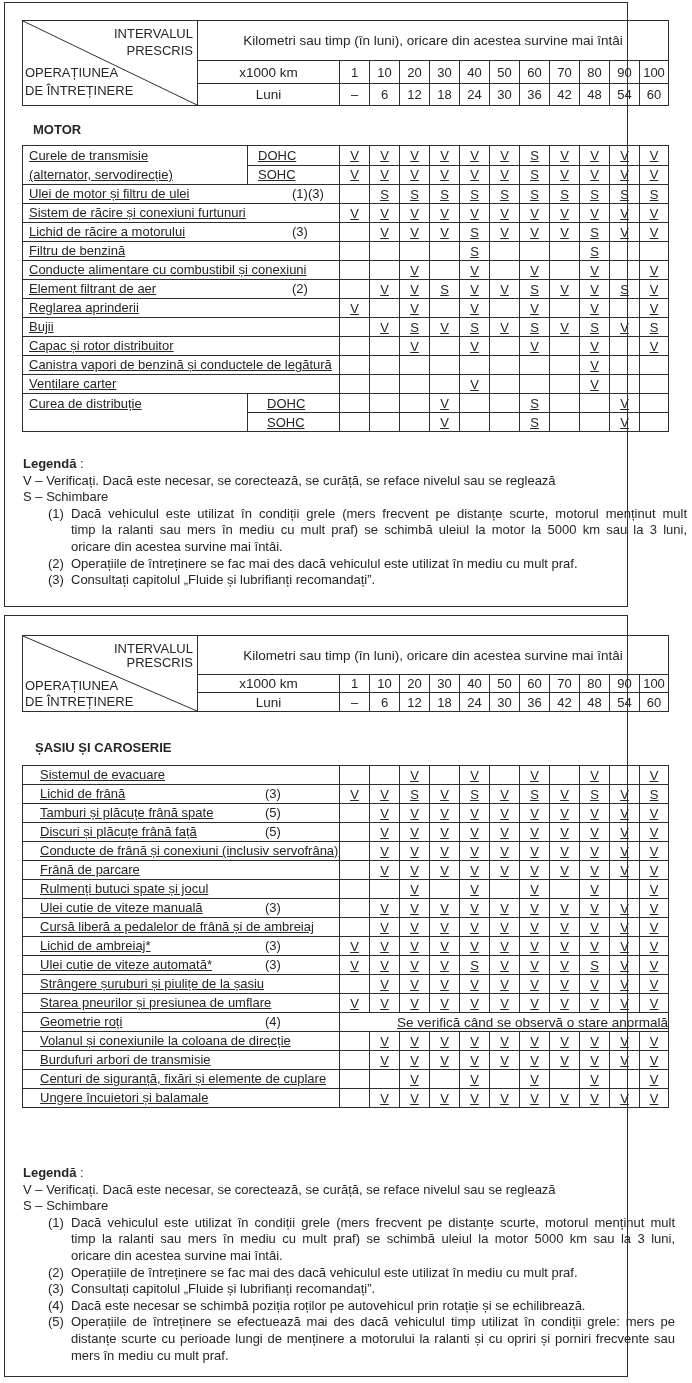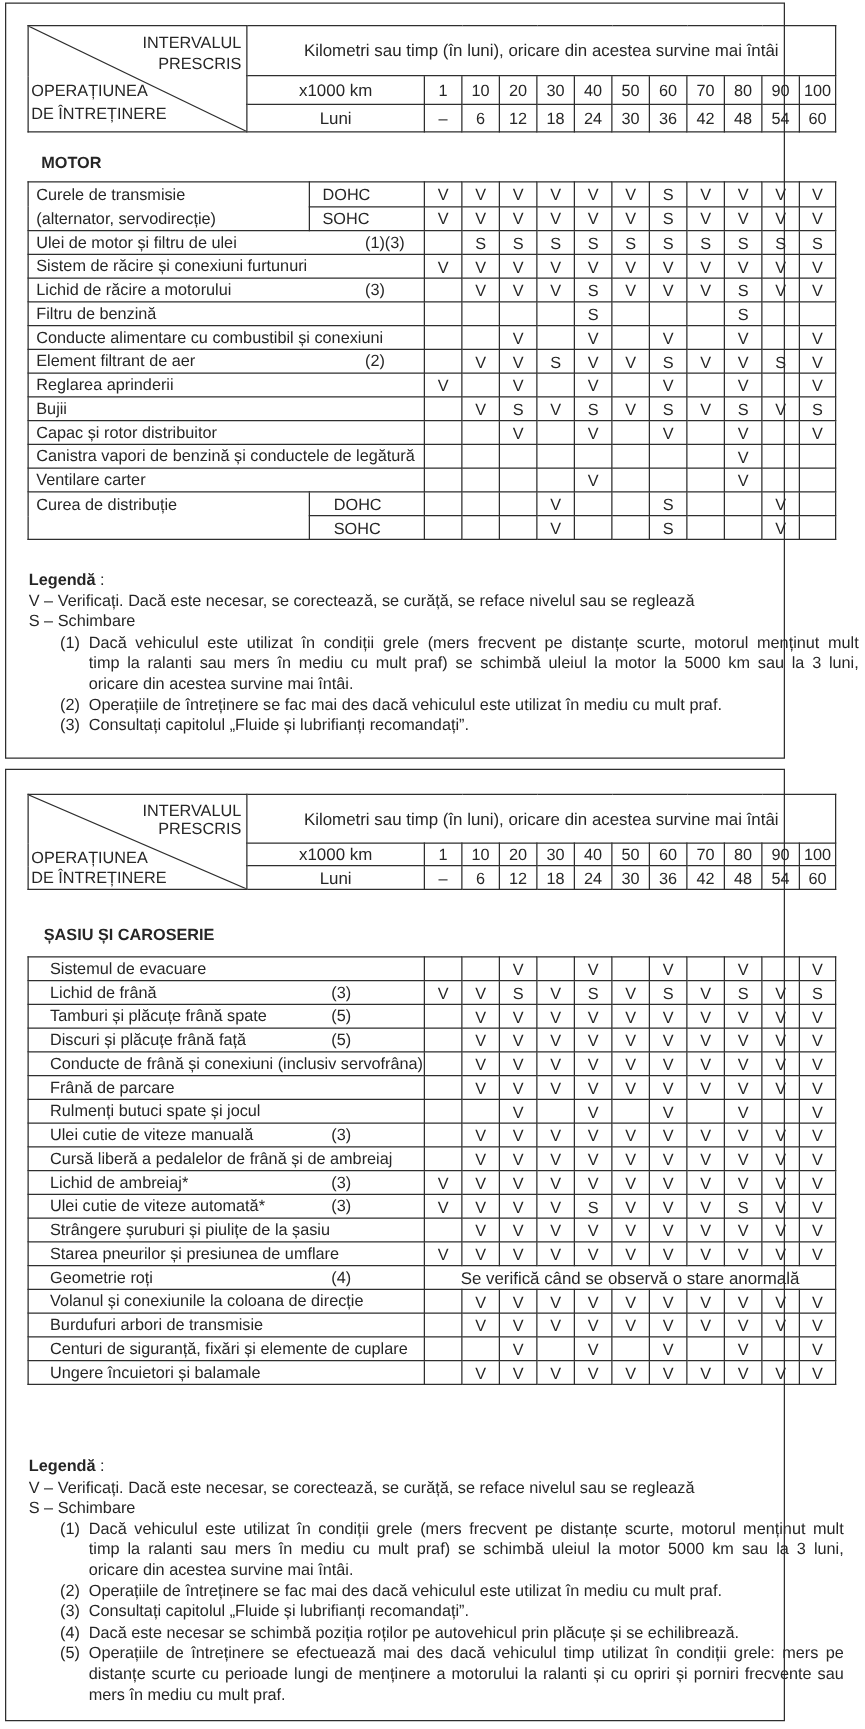--- a/index.html
+++ b/index.html
@@ -34,37 +34,37 @@
   #panel-1 .diag .tr1 { top:5px; } #panel-1 .diag .tr2 { top:22px; }
   #panel-1 .diag .bl1 { top:44px; } #panel-1 .diag .bl2 { top:62px; }
   #panel-2 .diag .tr1 { top:5px; } #panel-2 .diag .tr2 { top:19px; }
   #panel-2 .diag .bl1 { top:42px; } #panel-2 .diag .bl2 { top:58px; }
 
   .section-title { position:absolute; font-weight:bold; font-size:13px; line-height:16px; white-space:nowrap; }
   #panel-1 .section-title { left:28px; top:119px; }
   #panel-2 .section-title { left:30px; top:124px; }
 
   
-  .grid { left:17px; width:646px; font-size:13px; }
+  .grid { left:17px; width:646px; font-size:13px;text-decoration:underline; }
   #panel-1 .grid { top:142px; }
   #panel-2 .grid { top:149px; }
   .grid tr { height:19px; }
   .grid td.label { position:relative; white-space:nowrap; vertical-align:middle; line-height:18px; }
   #panel-1 .grid td.label { padding-left:6px; }
   #panel-2 .grid td.label { padding-left:17px; }
   .grid td.label.top { vertical-align:top; }
   .grid td.label .line { line-height:19px; }
   .grid .note { position:absolute; top:0; line-height:18px; white-space:nowrap; }
   #panel-1 .grid .note { left:269px; }
   #panel-2 .grid .note { left:242px; }
   .grid td.variant { white-space:nowrap; vertical-align:middle; }
   .grid td.variant.va { padding-left:10px; }
   .grid td.variant.vb { padding-left:19px; }
   .grid td.val { text-align:center; vertical-align:middle; }
-  .grid td.merged { text-align:center; vertical-align:middle; white-space:nowrap; font-size:13.5px; }
+  .grid td.merged { text-align:right; vertical-align:middle; white-space:nowrap; font-size:13.5px; }
 
   
   .legend { position:absolute; left:18px; font-size:13px; line-height:16.6px; }
   #panel-1 .legend { top:453px; }
   #panel-2 .legend { top:549px; }
   .legend .ltitle b { font-weight:bold; }
   .legend .keyline { white-space:nowrap; }
   .legend .note-block { position:relative; }
   .legend .note-num { position:absolute; left:25px; top:0; white-space:nowrap; }
   .legend .note-line { margin-left:48px; }
@@ -740,21 +740,21 @@
         <div class="note-block">
           <span class="note-num">(2)</span>
           <div class="note-line">Operațiile de întreținere se fac mai des dacă vehiculul este utilizat în mediu cu mult praf.</div>
         </div>
         <div class="note-block">
           <span class="note-num">(3)</span>
           <div class="note-line">Consultați capitolul „Fluide și lubrifianți recomandați”.</div>
         </div>
         <div class="note-block">
           <span class="note-num">(4)</span>
-          <div class="note-line">Dacă este necesar se schimbă poziția roților pe autovehicul prin plăcuțe și se echilibrează.</div>
+          <div class="note-line">Dacă este necesar se schimbă poziția roților pe autovehicul prin rotație și se echilibrează.</div>
         </div>
         <div class="note-block">
           <span class="note-num">(5)</span>
           <div class="note-line just">Operațiile de întreținere se efectuează mai des dacă vehiculul timp utilizat în condiții grele: mers pe</div>
           <div class="note-line just">distanțe scurte cu perioade lungi de menținere a motorului la ralanti și cu opriri și porniri frecvente sau</div>
           <div class="note-line">mers în mediu cu mult praf.</div>
         </div>
       </div>
   </div>
 </div>

